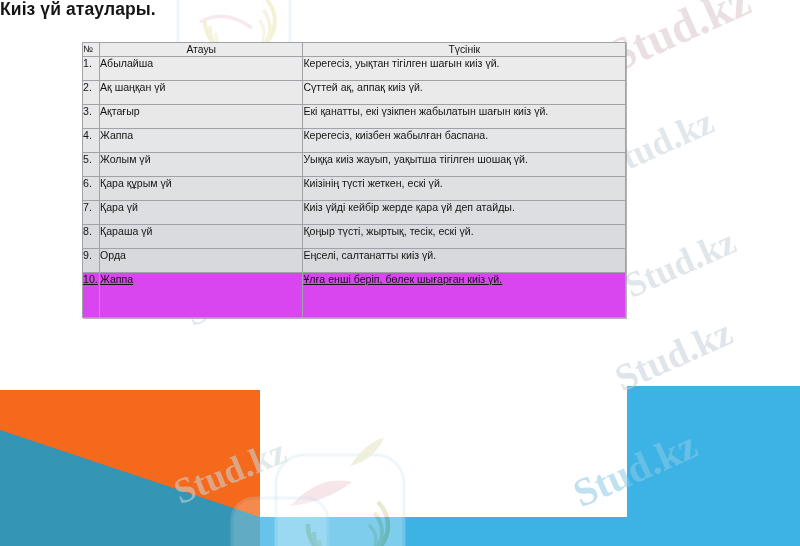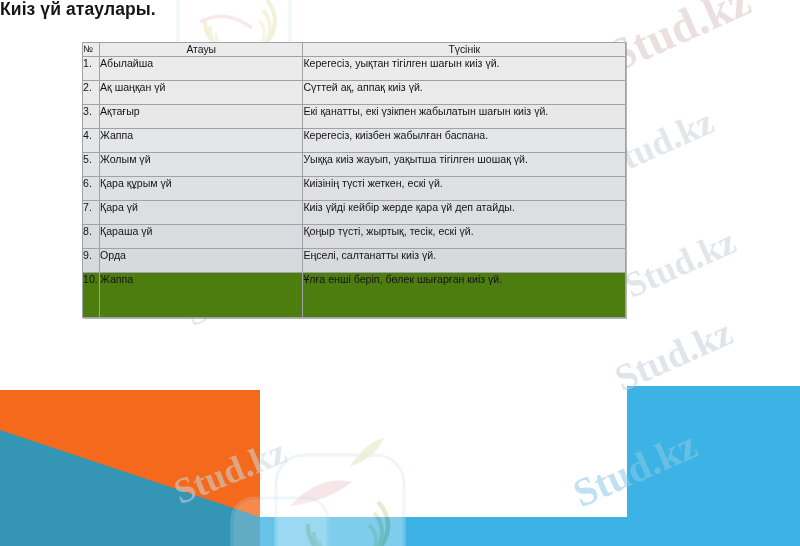--- a/index.html
+++ b/index.html
@@ -108,21 +108,21 @@
   
   tbody tr:nth-child(1) td { background: #ebebeb; }
   tbody tr:nth-child(2) td { background: #eaeaea; }
   tbody tr:nth-child(3) td { background: #e8e8e9; }
   tbody tr:nth-child(4) td { background: #e5e6e7; }
   tbody tr:nth-child(5) td { background: #e2e3e5; }
   tbody tr:nth-child(6) td { background: #dfe0e2; }
   tbody tr:nth-child(7) td { background: #dddee1; }
   tbody tr:nth-child(8) td { background: #dadbde; }
   tbody tr:nth-child(9) td { background: #d8d9dc; }
-  tbody tr:nth-child(10) td{ background: #4d7c0f; }
+  tbody tr:nth-child(10) td{ background: #d946ef; text-decoration: underline; }
   tbody tr:nth-child(11) td{ background: #d4d5d8; }
   tbody tr:nth-child(12) td{ background: #d2d3d7; }
 </style>
 </head>
 <body>
 
 <svg id="deco-layer" viewBox="0 0 800 546" width="800" height="546">
 
   <polygon points="627,386 800,386 800,546 260,546 260,517 627,517" fill="#3cb3e4"></polygon>
 

